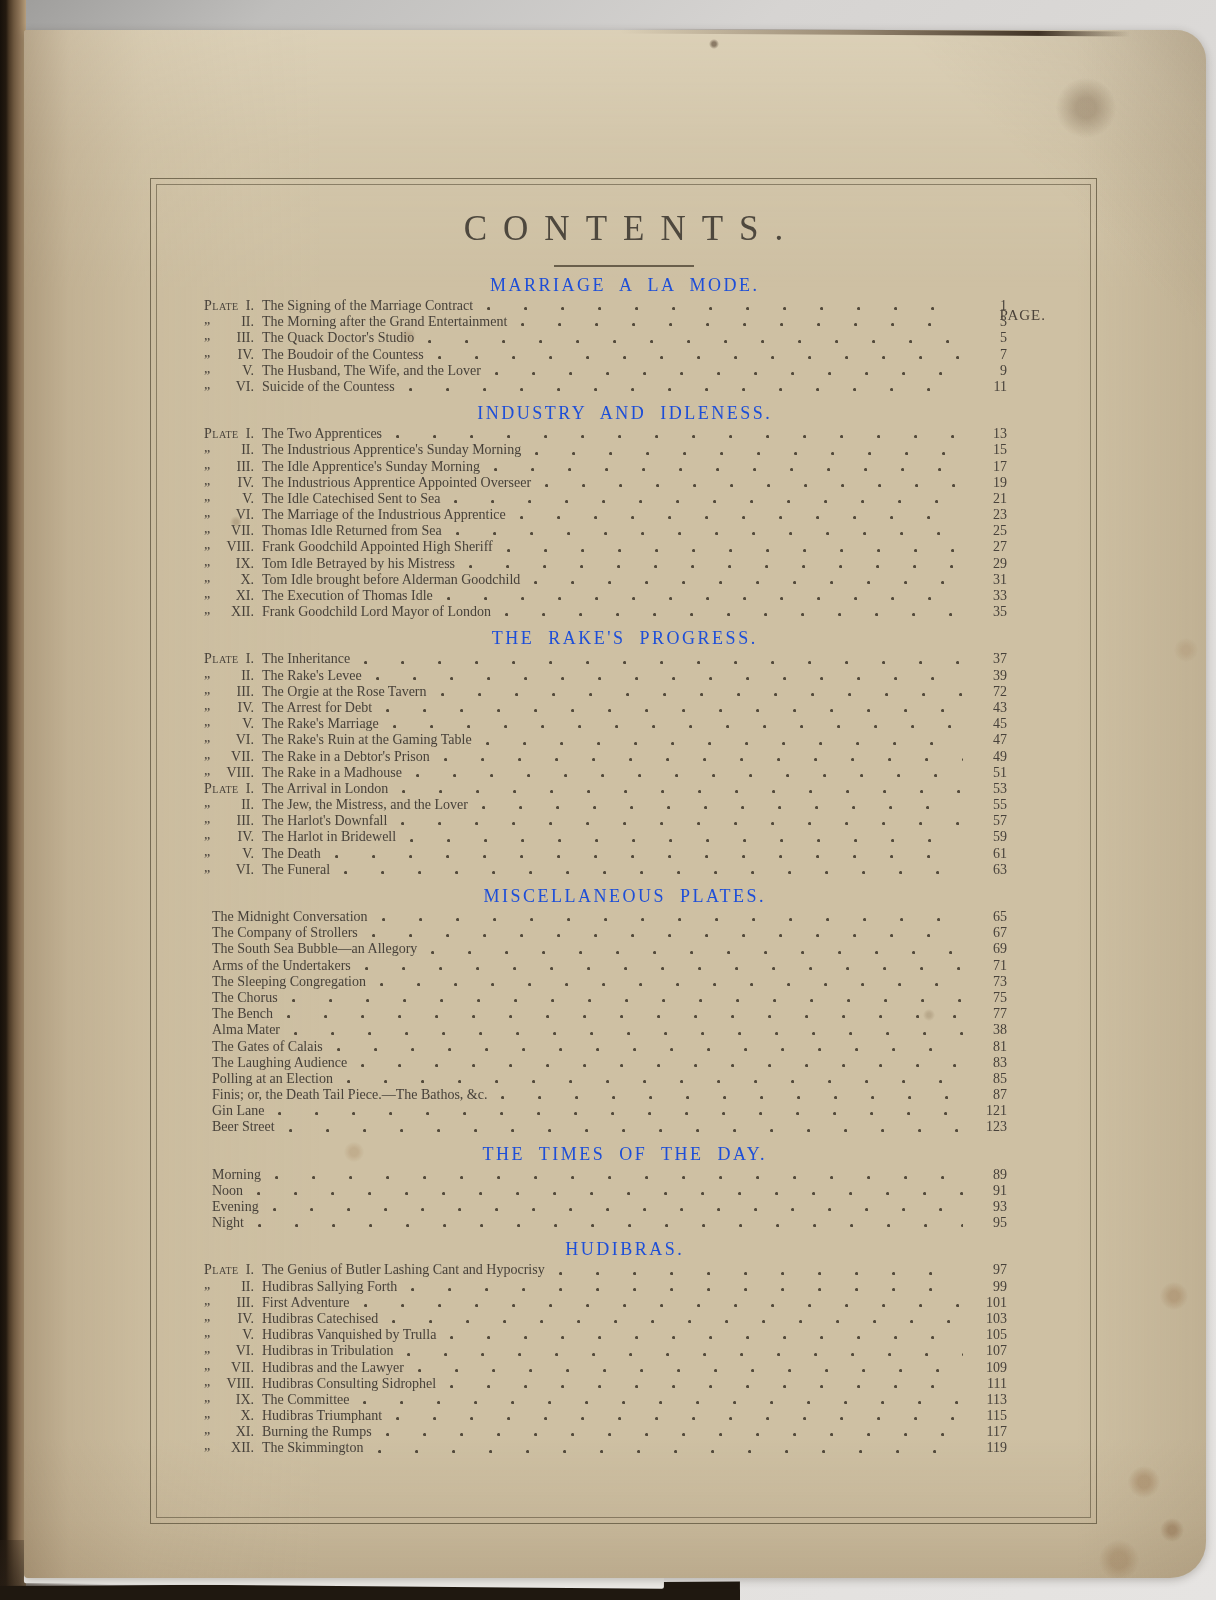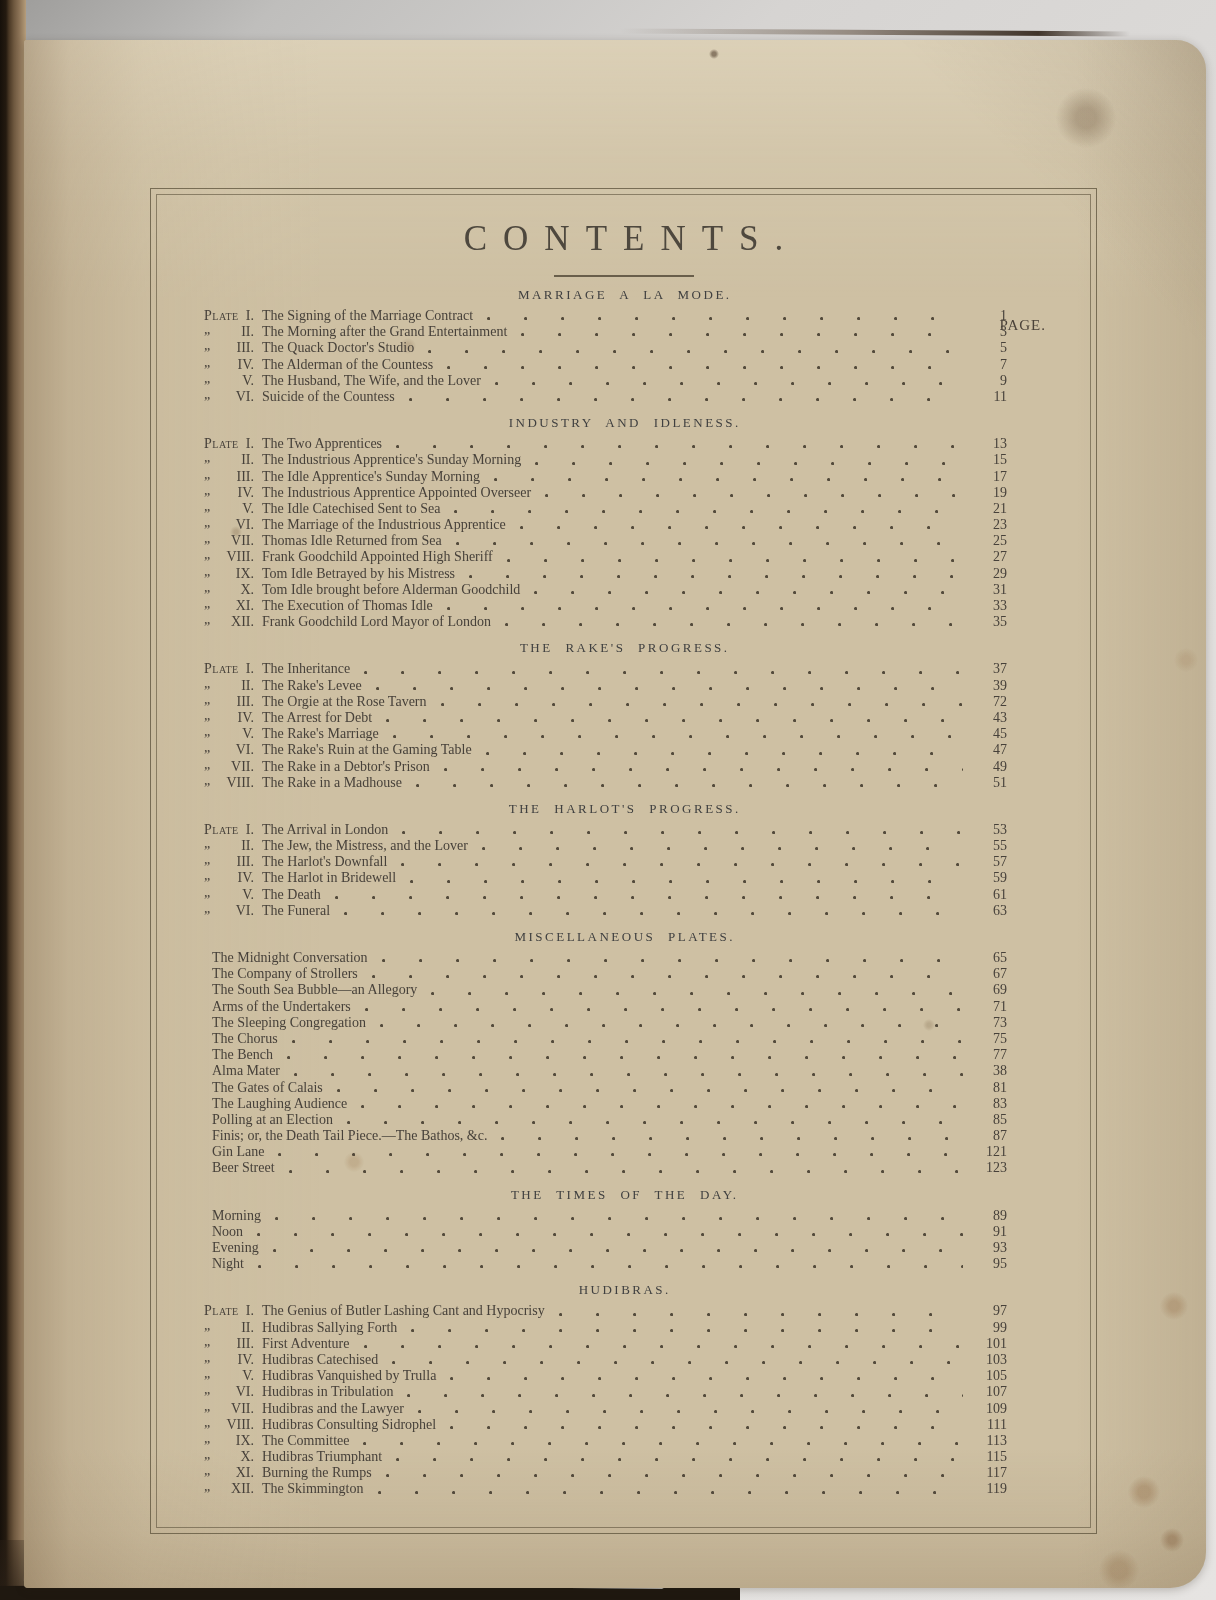--- a/index.html
+++ b/index.html
@@ -22,21 +22,21 @@
   .cover-bottom{
     position:absolute;left:0;top:1586px;width:740px;height:20px;background:#1f1810;
     transform:rotate(-.35deg);transform-origin:left center;
   }
   .cover-corner{
     position:absolute;left:0;top:1540px;width:120px;height:60px;
     background:linear-gradient(45deg,rgba(42,32,22,.85),rgba(42,32,22,0) 70%);
   }
   
   .page{
-    position:absolute;left:24px;top:40px;width:1182px;height:1548px;
+    position:absolute;left:24px;top:30px;width:1182px;height:1548px;
     border-radius:3px 30px 36px 4px;
     background:#cec0a3;
     box-shadow:0 2px 8px rgba(40,30,20,.25);
   }
   .page .tone{
     position:absolute;inset:0;border-radius:inherit;pointer-events:none;
     background:
       linear-gradient(90deg,rgba(122,96,66,.38) 0px,rgba(150,124,92,.22) 45px,rgba(176,154,120,.10) 120px,rgba(190,172,140,.04) 210px,rgba(0,0,0,0) 300px),
       linear-gradient(270deg,rgba(120,98,68,.16) 0px,rgba(0,0,0,0) 130px),
       linear-gradient(225deg,rgba(92,72,50,.20) 0px,rgba(92,72,50,.10) 70px,rgba(0,0,0,0) 220px),
@@ -78,22 +78,22 @@
     margin-top:30px;text-align:center;font-size:35px;line-height:40px;
     letter-spacing:16px;margin-right:-16px;color:#4e483e;font-weight:400;
   }
   .title-rule{
     width:140px;border:0;border-top:2px solid rgba(80,70,52,.8);margin:16px auto 0 auto;
   }
   .page-col-header{
     position:absolute;top:128px;right:50px;font-size:15px;letter-spacing:1px;color:#4b4239;
   }
   .sec-title{
-    text-align:center;font-size:13px;line-height:18px;letter-spacing:2.5px;margin:9px 0 4px 0;
-    margin-right:-2.5px;color:#404040;word-spacing:7px;
+    text-align:center;font-size:18px;line-height:18px;letter-spacing:2.5px;margin:9px 0 4px 0;
+    margin-right:-2.5px;color:#1d4ed8;word-spacing:7px;
   }
   .row{
     display:flex;align-items:baseline;margin-left:53px;margin-right:89px;
     height:16.2px;line-height:16.2px;font-size:14px;white-space:nowrap;
   }
   .c-prefix{display:flex;justify-content:space-between;width:50px;flex:0 0 50px;}
   .plate{font-variant:small-caps;letter-spacing:.5px;}
   .ditto{transform:translateY(-2px);}
   .c-title{margin-left:8px;flex:0 0 auto;}
   .leader{
@@ -148,21 +148,21 @@
               </span>
               <span class="c-title">The Quack Doctor's Studio</span>
               <span class="leader"></span>
               <span class="c-page">5</span>
             </div>
             <div class="row">
               <span class="c-prefix">
                 <span class="ditto">„</span>
                 <span class="numeral">IV.</span>
               </span>
-              <span class="c-title">The Alderman of the Countess</span>
+              <span class="c-title">The Boudoir of the Countess</span>
               <span class="leader"></span>
               <span class="c-page">7</span>
             </div>
             <div class="row">
               <span class="c-prefix">
                 <span class="ditto">„</span>
                 <span class="numeral">V.</span>
               </span>
               <span class="c-title">The Husband, The Wife, and the Lover</span>
               <span class="leader"></span>
@@ -352,21 +352,20 @@
             </div>
             <div class="row">
               <span class="c-prefix">
                 <span class="ditto">„</span>
                 <span class="numeral">VIII.</span>
               </span>
               <span class="c-title">The Rake in a Madhouse</span>
               <span class="leader"></span>
               <span class="c-page">51</span>
             </div>
-            <div class="sec-title">THE HARLOT'S PROGRESS.</div>
             <div class="row">
               <span class="c-prefix">
                 <span class="plate">Plate</span>
                 <span class="numeral">I.</span>
               </span>
               <span class="c-title">The Arrival in London</span>
               <span class="leader"></span>
               <span class="c-page">53</span>
             </div>
             <div class="row">

